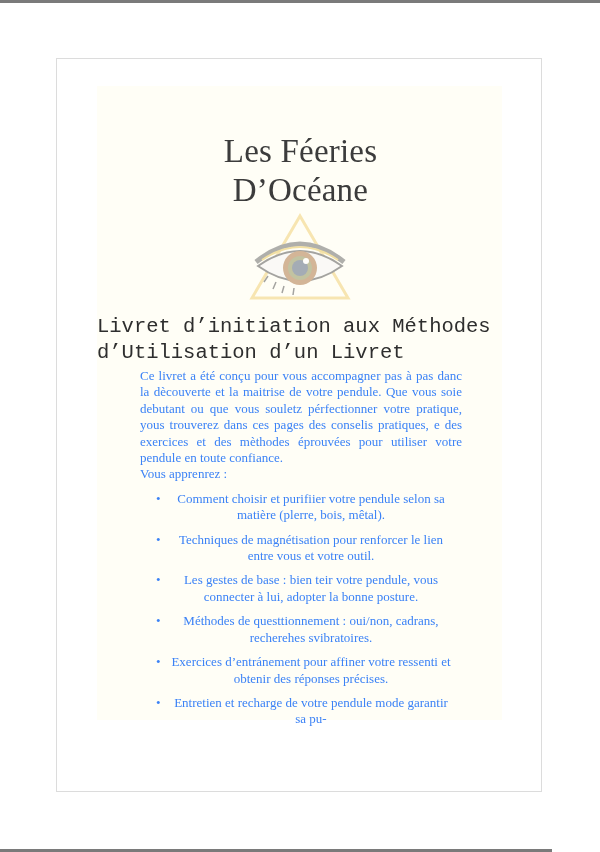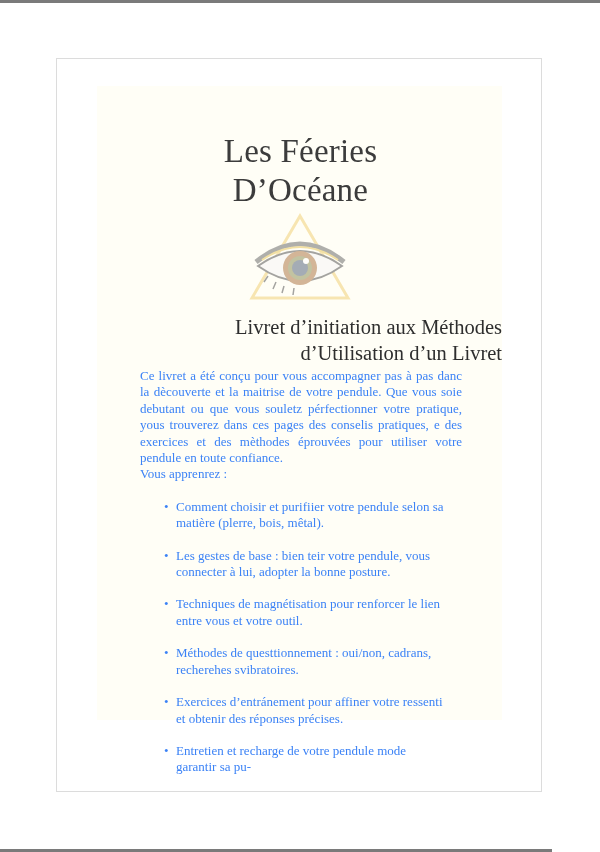--- a/index.html
+++ b/index.html
@@ -19,31 +19,31 @@
     background: #fffef6;
   }
   .title {
     position: absolute; left: 98px; top: 132px; width: 405px;
     text-align: center; color: #3c3c3c;
     font-size: 33px; line-height: 39px; letter-spacing: 0.2px;
   }
   .logo { position: absolute; left: 248px; top: 212px; width: 104px; height: 90px; opacity: 0.55; }
   .subtitle {
     position: absolute; left: 97px; top: 314px; width: 405px;
-    text-align: right; color: #2e2e2e;
-    font-size: 20.5px; line-height: 26px;
+    text-align: left; color: #2e2e2e;
+    font-size: 20.5px; line-height: 26px; font-family: Liberation Mono, monospace;
   }
   .body {
     position: absolute; left: 140px; top: 368px; width: 322px;
     color: #3b82f6; font-size: 13px; line-height: 16.4px;
   }
   .body p { margin: 0; }
   .intro { text-align: justify; }
   .body ul { margin: 0; padding: 0 0 0 12px; list-style: none; }
-  .body li { position: relative; padding-left: 8px; margin: 16px; }
+  .body li { position: relative; padding-left: 8px; margin: 8px; text-align: center; }
   .body li::before { content: "\2022"; position: absolute; left: -4px; top: 0; }
 </style>
 </head>
 <body>
 
 <div class="topbar"></div>
 
 <div class="page"></div>
 <div class="cream"></div>
 
@@ -67,21 +67,21 @@
 <div class="subtitle">
   <div>Livret d’initiation aux Méthodes</div>
   <div>d’Utilisation d’un Livret</div>
 </div>
 
 <div class="body">
   <p class="intro">Ce livret a été conçu pour vous accompagner pas à pas danc la dècouverte et la maitrise de votre pendule. Que vous soie debutant ou que vous souletz pérfectionner votre pratique, yous trouverez dans ces pages des conselis pratiques, e des exercices et des mèthodes éprouvées pour utiliser votre pendule en toute confiance.</p>
   <p>Vous apprenrez :</p>
   <ul>
     <li>Comment choisir et purifiier votre pendule selon sa matière (plerre, bois, mêtal).</li>
+    <li>Techniques de magnétisation pour renforcer le lien entre vous et votre outil.</li>
     <li>Les gestes de base : bien teir votre pendule, vous connecter à lui, adopter la bonne posture.</li>
-    <li>Techniques de magnétisation pour renforcer le lien entre vous et votre outil.</li>
     <li>Méthodes de questtionnement : oui/non, cadrans, recherehes svibratoires.</li>
     <li>Exercices d’entránement pour affiner votre ressenti et obtenir des réponses précises.</li>
     <li>Entretien et recharge de votre pendule mode garantir sa pu-</li>
   </ul>
 </div>
 
 <div class="bottombar"></div>
 
 </body></html>

